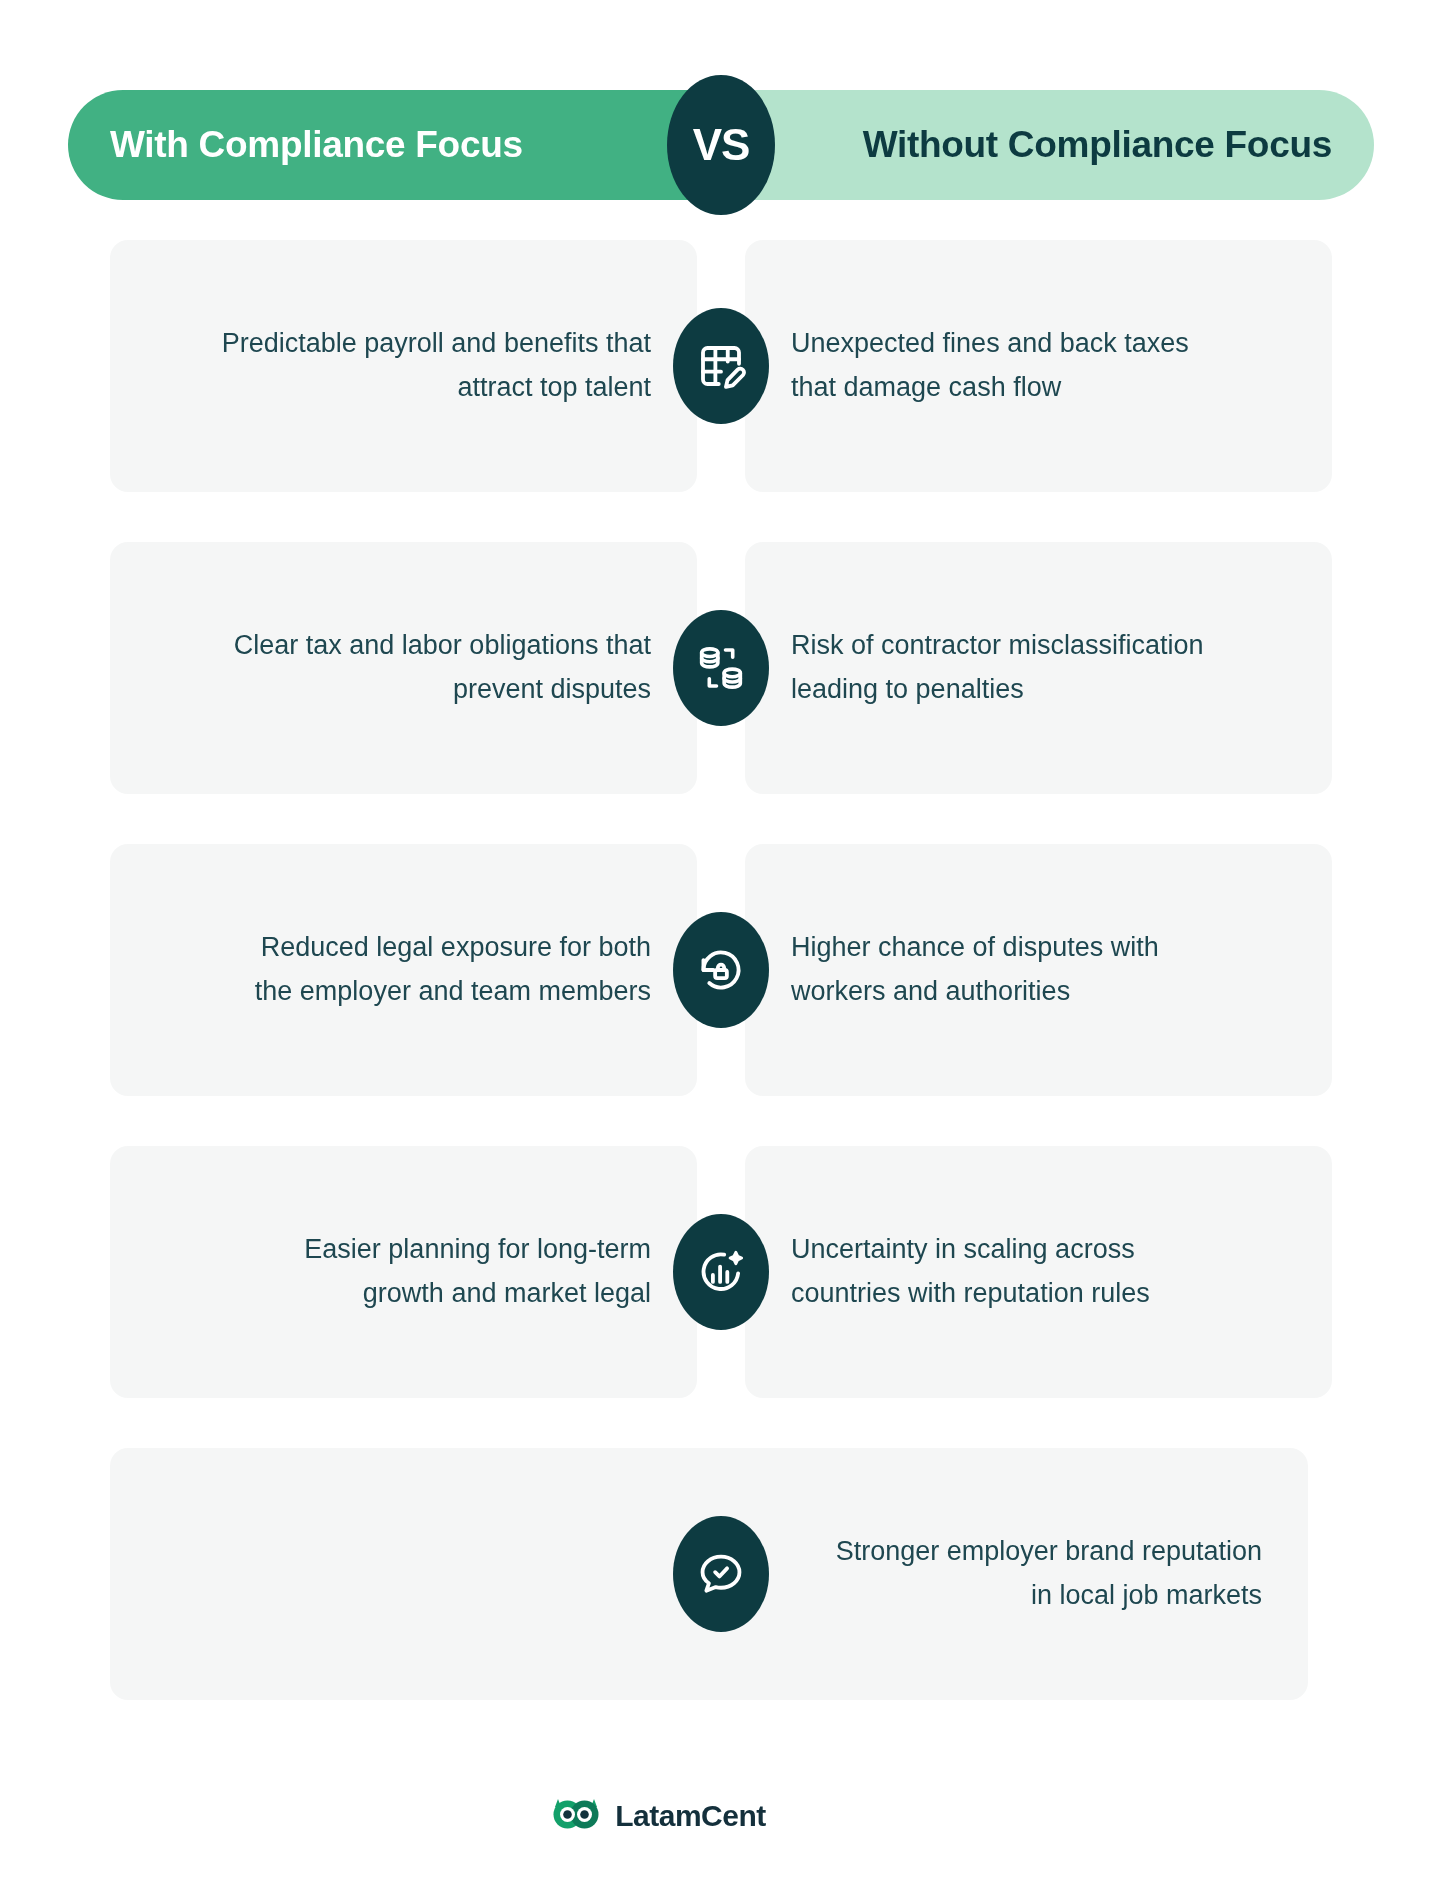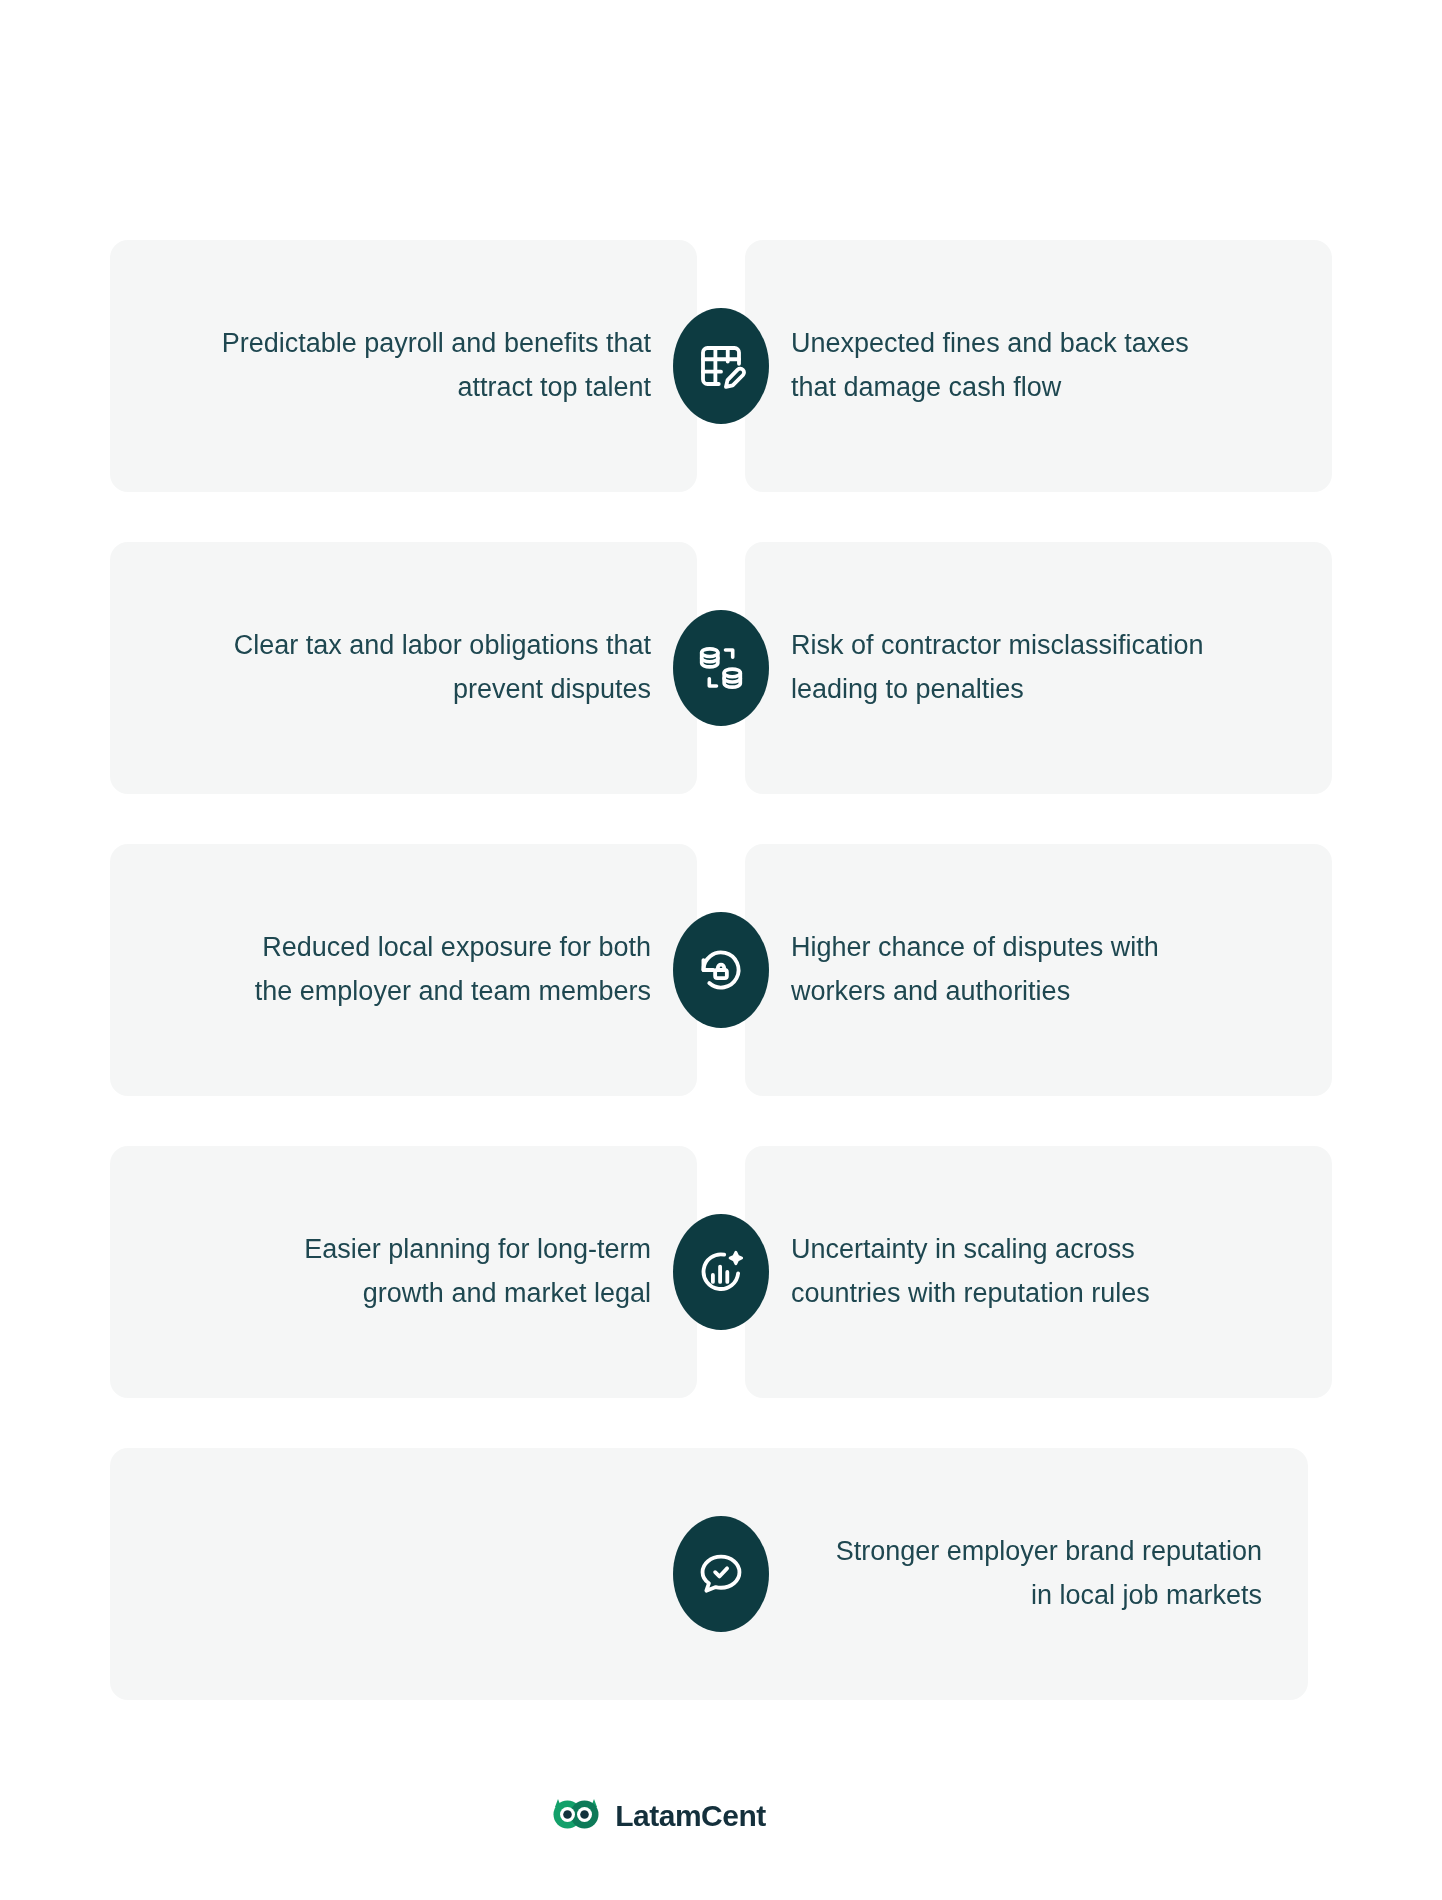--- a/index.html
+++ b/index.html
@@ -147,20 +147,33 @@
     font-weight: bold;
     color: #14303C;
     letter-spacing: -0.5px;
   }
 </style>
 </head>
 <body>
 
 <div class="page">
 
+  <div class="header-wrap">
+    <div class="header-bar">
+      <div class="header-half left">
+        <span class="header-title on-green">With Compliance Focus</span>
+      </div>
+      <div class="header-half right">
+        <span class="header-title on-mint">Without Compliance Focus</span>
+      </div>
+    </div>
+    <div class="vs-badge">
+      <span>VS</span>
+    </div>
+  </div>
 
   <div class="rows">
 
     <div class="row">
       <div class="card left">
         <div class="card-text">Predictable payroll and benefits that attract top talent</div>
       </div>
       <div class="icon-badge">
         <svg width="54" height="54" viewBox="0 0 24 24" fill="none" stroke="#ffffff" stroke-width="1.7" stroke-linecap="round" stroke-linejoin="round">
           <path d="M11 20H6a2 2 0 0 1-2-2V6a2 2 0 0 1 2-2h12a2 2 0 0 1 2 2v5"></path>
@@ -189,21 +202,21 @@
           <path d="M10 20H6.8v-3.2"></path>
         </svg>
       </div>
       <div class="card right">
         <div class="card-text">Risk of contractor misclassification leading to penalties</div>
       </div>
     </div>
 
     <div class="row">
       <div class="card left">
-        <div class="card-text">Reduced local exposure for both the employer and team members</div>
+        <div class="card-text">Reduced legal exposure for both the employer and team members</div>
       </div>
       <div class="icon-badge">
         <svg width="54" height="54" viewBox="0 0 24 24" fill="none" stroke="#ffffff" stroke-width="1.7" stroke-linecap="round" stroke-linejoin="round">
           <path d="M4.2 12a7.8 7.8 0 1 1 2.6 5.8"></path>
           <path d="M4.2 7.6v4.4h4.4"></path>
           <rect x="9.4" y="12" width="5.2" height="3.6" rx="0.9"></rect>
           <path d="M10.6 12v-1a1.4 1.4 0 0 1 2.8 0v1"></path>
         </svg>
       </div>
       <div class="card right">

